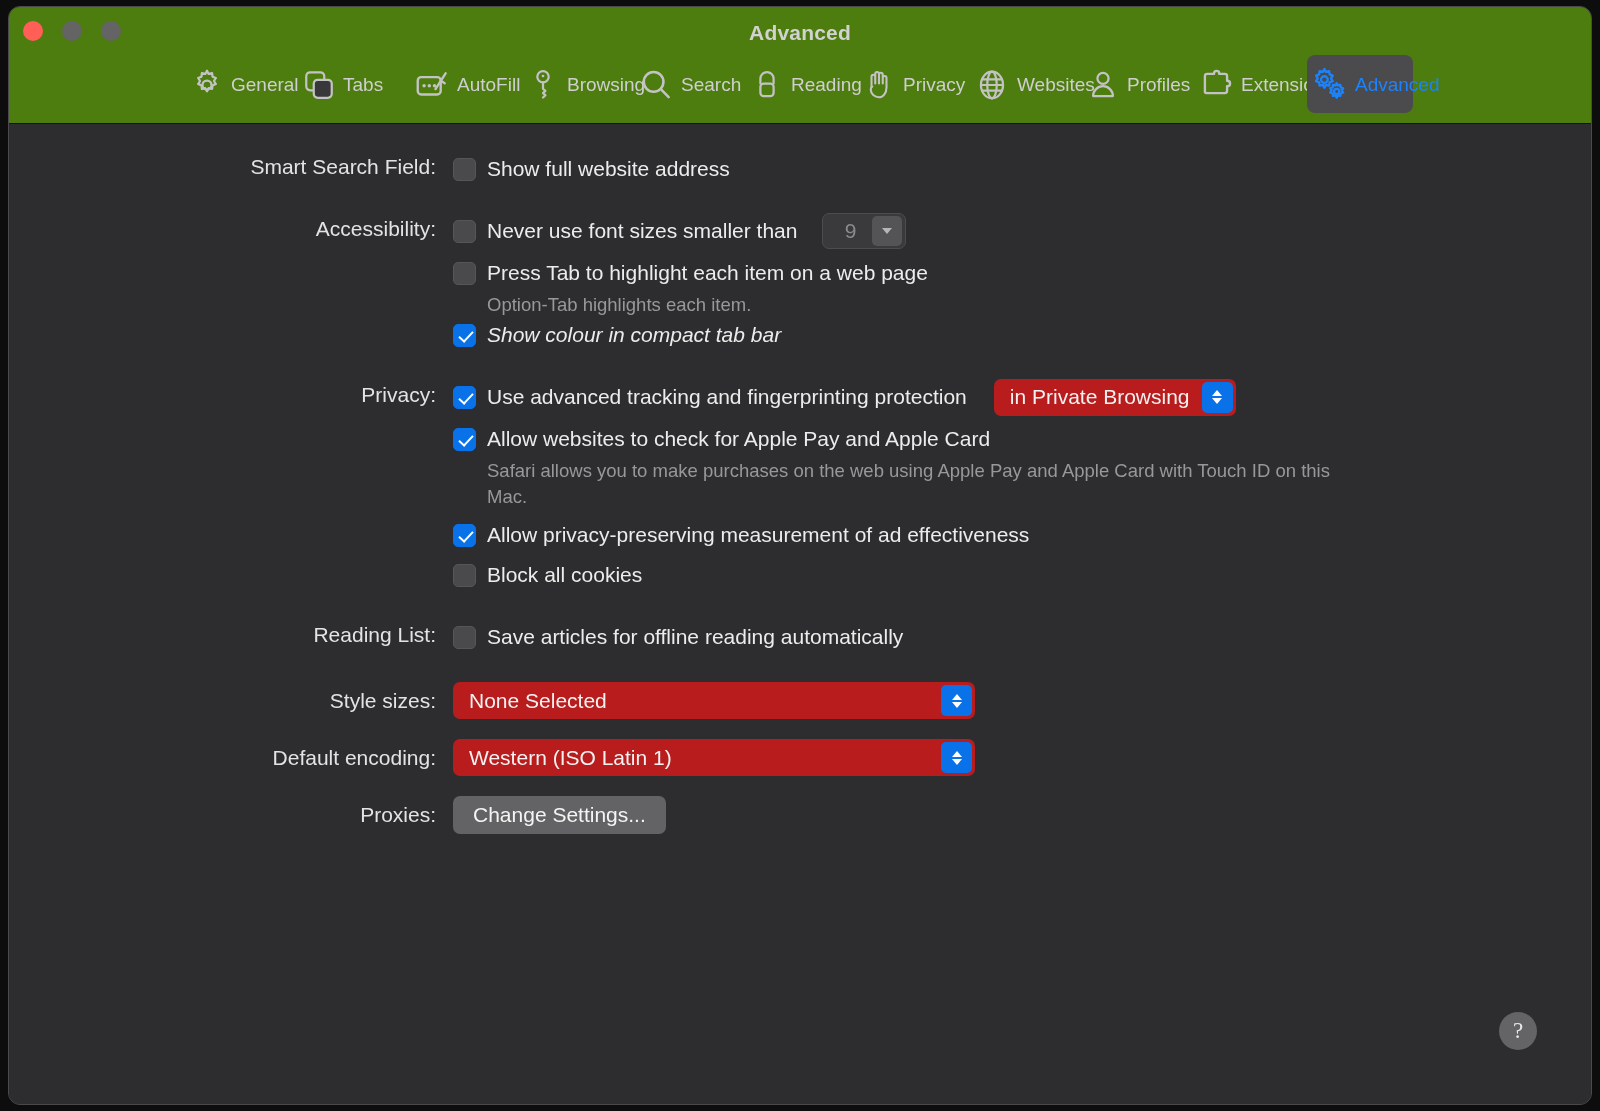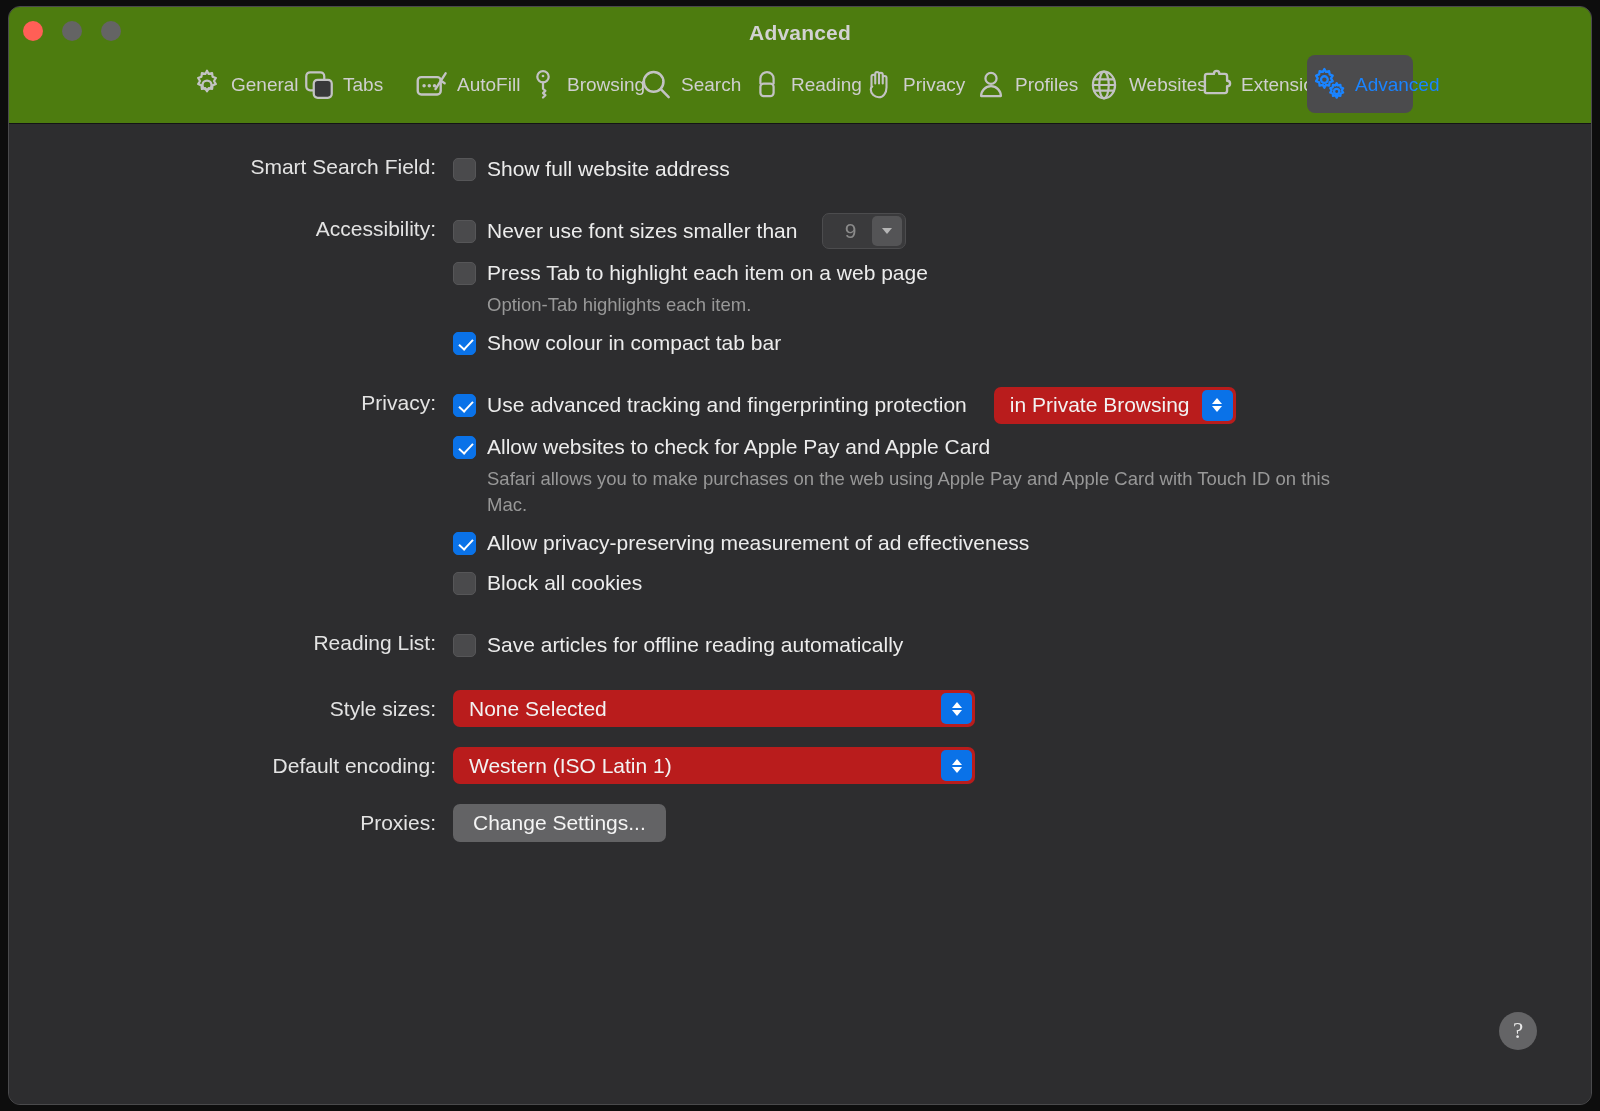--- a/index.html
+++ b/index.html
@@ -348,37 +348,37 @@
         <span class="ico">
           <svg width="36" height="36" viewBox="0 0 24 24" fill="none" stroke="currentColor" stroke-width="1.4">
             <path d="M7 13V6.4a1.25 1.25 0 012.5 0V11M9.5 11V4.6a1.25 1.25 0 012.5 0V11M12 11V5.1a1.25 1.25 0 012.5 0V11M14.5 11V7.2a1.25 1.25 0 012.5 0v6.4c0 3.6-2.1 6.6-5 6.6s-5.5-2.2-5.5-5.2c0-.9.3-1.6 1-2" stroke-linecap="round" stroke-linejoin="round"></path>
           </svg>
         </span>
         <span class="tlabel">Privacy</span>
       </div>
 
       <div class="tab">
         <span class="ico">
-          <svg width="36" height="36" viewBox="0 0 24 24" fill="none" stroke="currentColor" stroke-width="1.5">
-            <circle cx="12" cy="7.6" r="3.7"></circle>
-            <path d="M5.4 19.4a6.6 6.6 0 0113.2 0z" stroke-linejoin="round"></path>
-          </svg>
-        </span>
-        <span class="tlabel">Profiles</span>
-      </div>
-
-      <div class="tab">
-        <span class="ico">
           <svg width="38" height="38" viewBox="0 0 24 24" fill="none" stroke="currentColor" stroke-width="1.4">
             <ellipse cx="12" cy="12" rx="7" ry="8.4"></ellipse>
             <ellipse cx="12" cy="12" rx="3" ry="8.4"></ellipse>
             <path d="M5.2 8.4h13.6M5.2 15.6h13.6M5 12h14"></path>
           </svg>
         </span>
         <span class="tlabel">Websites</span>
+      </div>
+
+      <div class="tab">
+        <span class="ico">
+          <svg width="36" height="36" viewBox="0 0 24 24" fill="none" stroke="currentColor" stroke-width="1.5">
+            <circle cx="12" cy="7.6" r="3.7"></circle>
+            <path d="M5.4 19.4a6.6 6.6 0 0113.2 0z" stroke-linejoin="round"></path>
+          </svg>
+        </span>
+        <span class="tlabel">Profiles</span>
       </div>
 
       <div class="tab">
         <span class="ico">
           <svg width="38" height="38" viewBox="0 0 24 24" fill="none" stroke="currentColor" stroke-width="1.5">
             <path d="M6.4 5h4.3c0 -1.2 .8-1.9 1.7-1.9s1.7 .7 1.7 1.9h3.5a1.4 1.4 0 011.4 1.4v2.9c1.2 0 1.9 .8 1.9 1.7s-.7 1.7-1.9 1.7v3a1.4 1.4 0 01-1.4 1.4H6.4A1.4 1.4 0 015 16.6V6.4A1.4 1.4 0 016.4 5z" stroke-linejoin="round"></path>
           </svg>
         </span>
         <span class="tlabel">Extensions</span>
       </div>
@@ -423,21 +423,21 @@
             <span class="dchev">
                 <i></i>
               </span>
           </span>
         </div>
         <div class="cbline" style="margin-top:8px;">
           <span class="cb"></span>
           <span class="cbtext">Press Tab to highlight each item on a web page</span>
         </div>
         <div class="helptext" style="margin-top:2px;">Option-Tab highlights each item.</div>
-        <div class="cbline" style="margin-top:8px;">
+        <div class="cbline" style="margin-top:0;font-style:italic;">
           <span class="cb on"></span>
           <span class="cbtext">Show colour in compact tab bar</span>
         </div>
       </div>
     </div>
 
     <div class="gap-m"></div>
 
     <div class="row">
       <div class="rowlabel">Privacy:</div>

